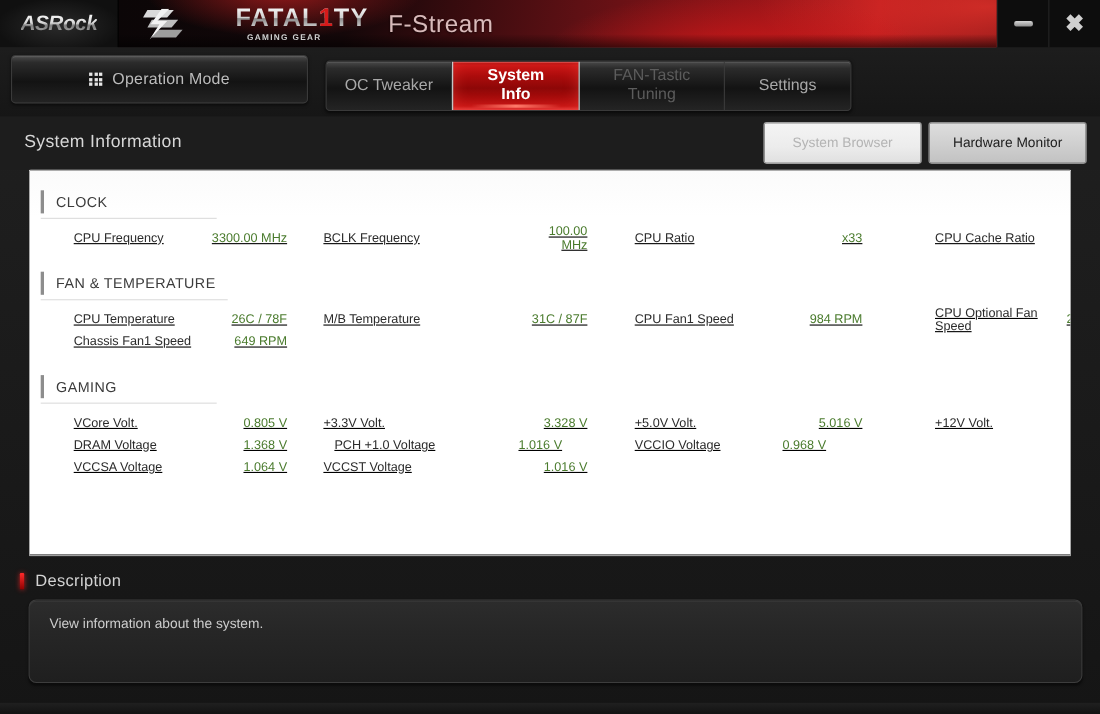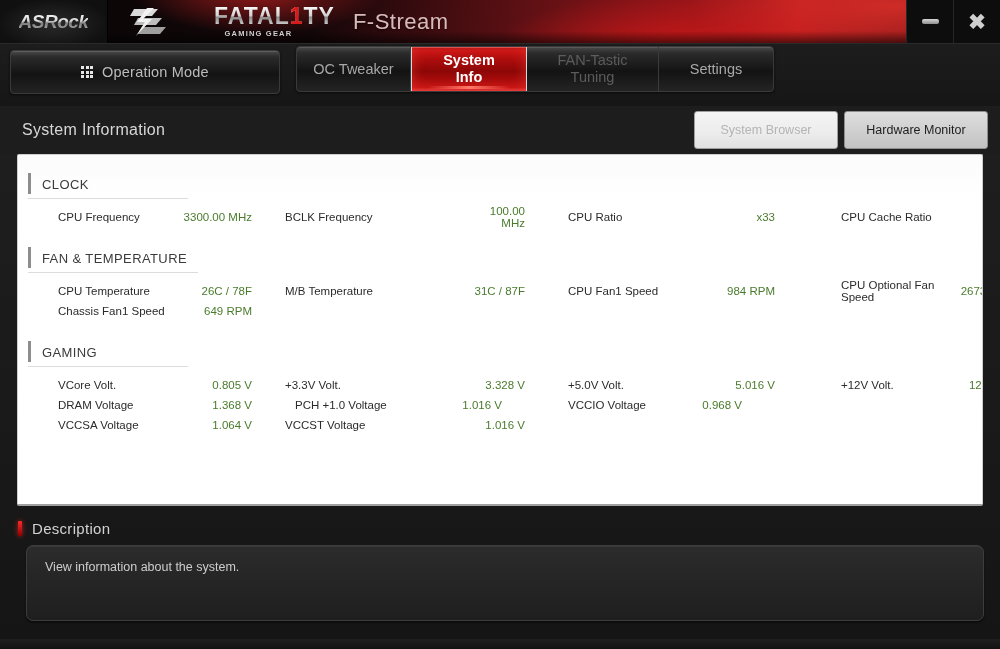--- a/index.html
+++ b/index.html
@@ -115,21 +115,21 @@
     border: 1px solid #3a3a3a;
     box-shadow: inset 0 1px 0 rgba(255,255,255,.12), 0 1px 3px rgba(0,0,0,.6);
     cursor: pointer;
   }
   .grid-icon { display: grid; grid-template-columns: repeat(3, 3px);
     grid-template-rows: repeat(3, 3px); gap: 1.5px; }
   .grid-icon i { display:block; width:3px; height:3px; background:#e6e6e6; }
   .tab-left-label { font-size: 14.5px; color: #bcbcbc; letter-spacing:.2px; }
 
   .tab-group {
-    position: absolute; left: 296px; top: 2px;
+    position: absolute; left: 296px; top: 11px;
     height: 46px;
     display: flex; align-items: stretch;
     border-radius: 4px;
     background: linear-gradient(180deg, #4a4a4a 0%, #2b2b2b 14%, #131313 55%, #242424 100%);
     border: 1px solid #3a3a3a;
     box-shadow: inset 0 1px 0 rgba(255,255,255,.1), 0 1px 3px rgba(0,0,0,.6);
     overflow: hidden;
   }
   .tab {
     display: flex; align-items: center; justify-content: center;
@@ -189,21 +189,21 @@
   }
   .hbtn.on {
     background: linear-gradient(180deg,#dedede 0%, #cfcfcf 55%, #c2c2c2 100%);
     color: #1d1d1d;
     border-color: #8e8e8e;
   }
 
   
   .content {
     position: relative;
-    margin: 0 17px;
+    margin: 0 26px;
     height: 352px;
     background: linear-gradient(180deg,#fbfbfb 0%, #ffffff 12%, #ffffff 100%);
     border: 1px solid #cfcfcf;
     border-bottom: 2px solid #9f9f9f;
     border-radius: 2px;
     padding: 10px 0 0 0;
     overflow: hidden;
   }
   .section { margin-bottom: 4px; }
   .sec-head {
@@ -218,20 +218,21 @@
     background: #8d8d8d;
   }
   .sec-head span {
     font-size: 13px; color: #3b3b3b; letter-spacing: .4px;
   }
   .rows { padding: 6px 0 0 0; }
   .row {
     display: flex; align-items: center;
     height: 20px;
     font-size: 11.5px;
+    text-decoration: underline;
   }
   .cell { display: flex; align-items: center; }
   .c-label { color: #2b2b2b; }
   .c-val   { color: #4a7b2d; }
   
   .col1 .c-label { width: 156px; padding-left: 40px; }
   .col1 .c-val   { width: 78px; text-align: right; justify-content: flex-end; }
   .col2 .c-label { width: 215px; padding-left: 33px; }
   .col2 .c-val   { width: 58px; text-align: right; justify-content: flex-end; }
   .col3 .c-label { width: 200px; padding-left: 43px; }

